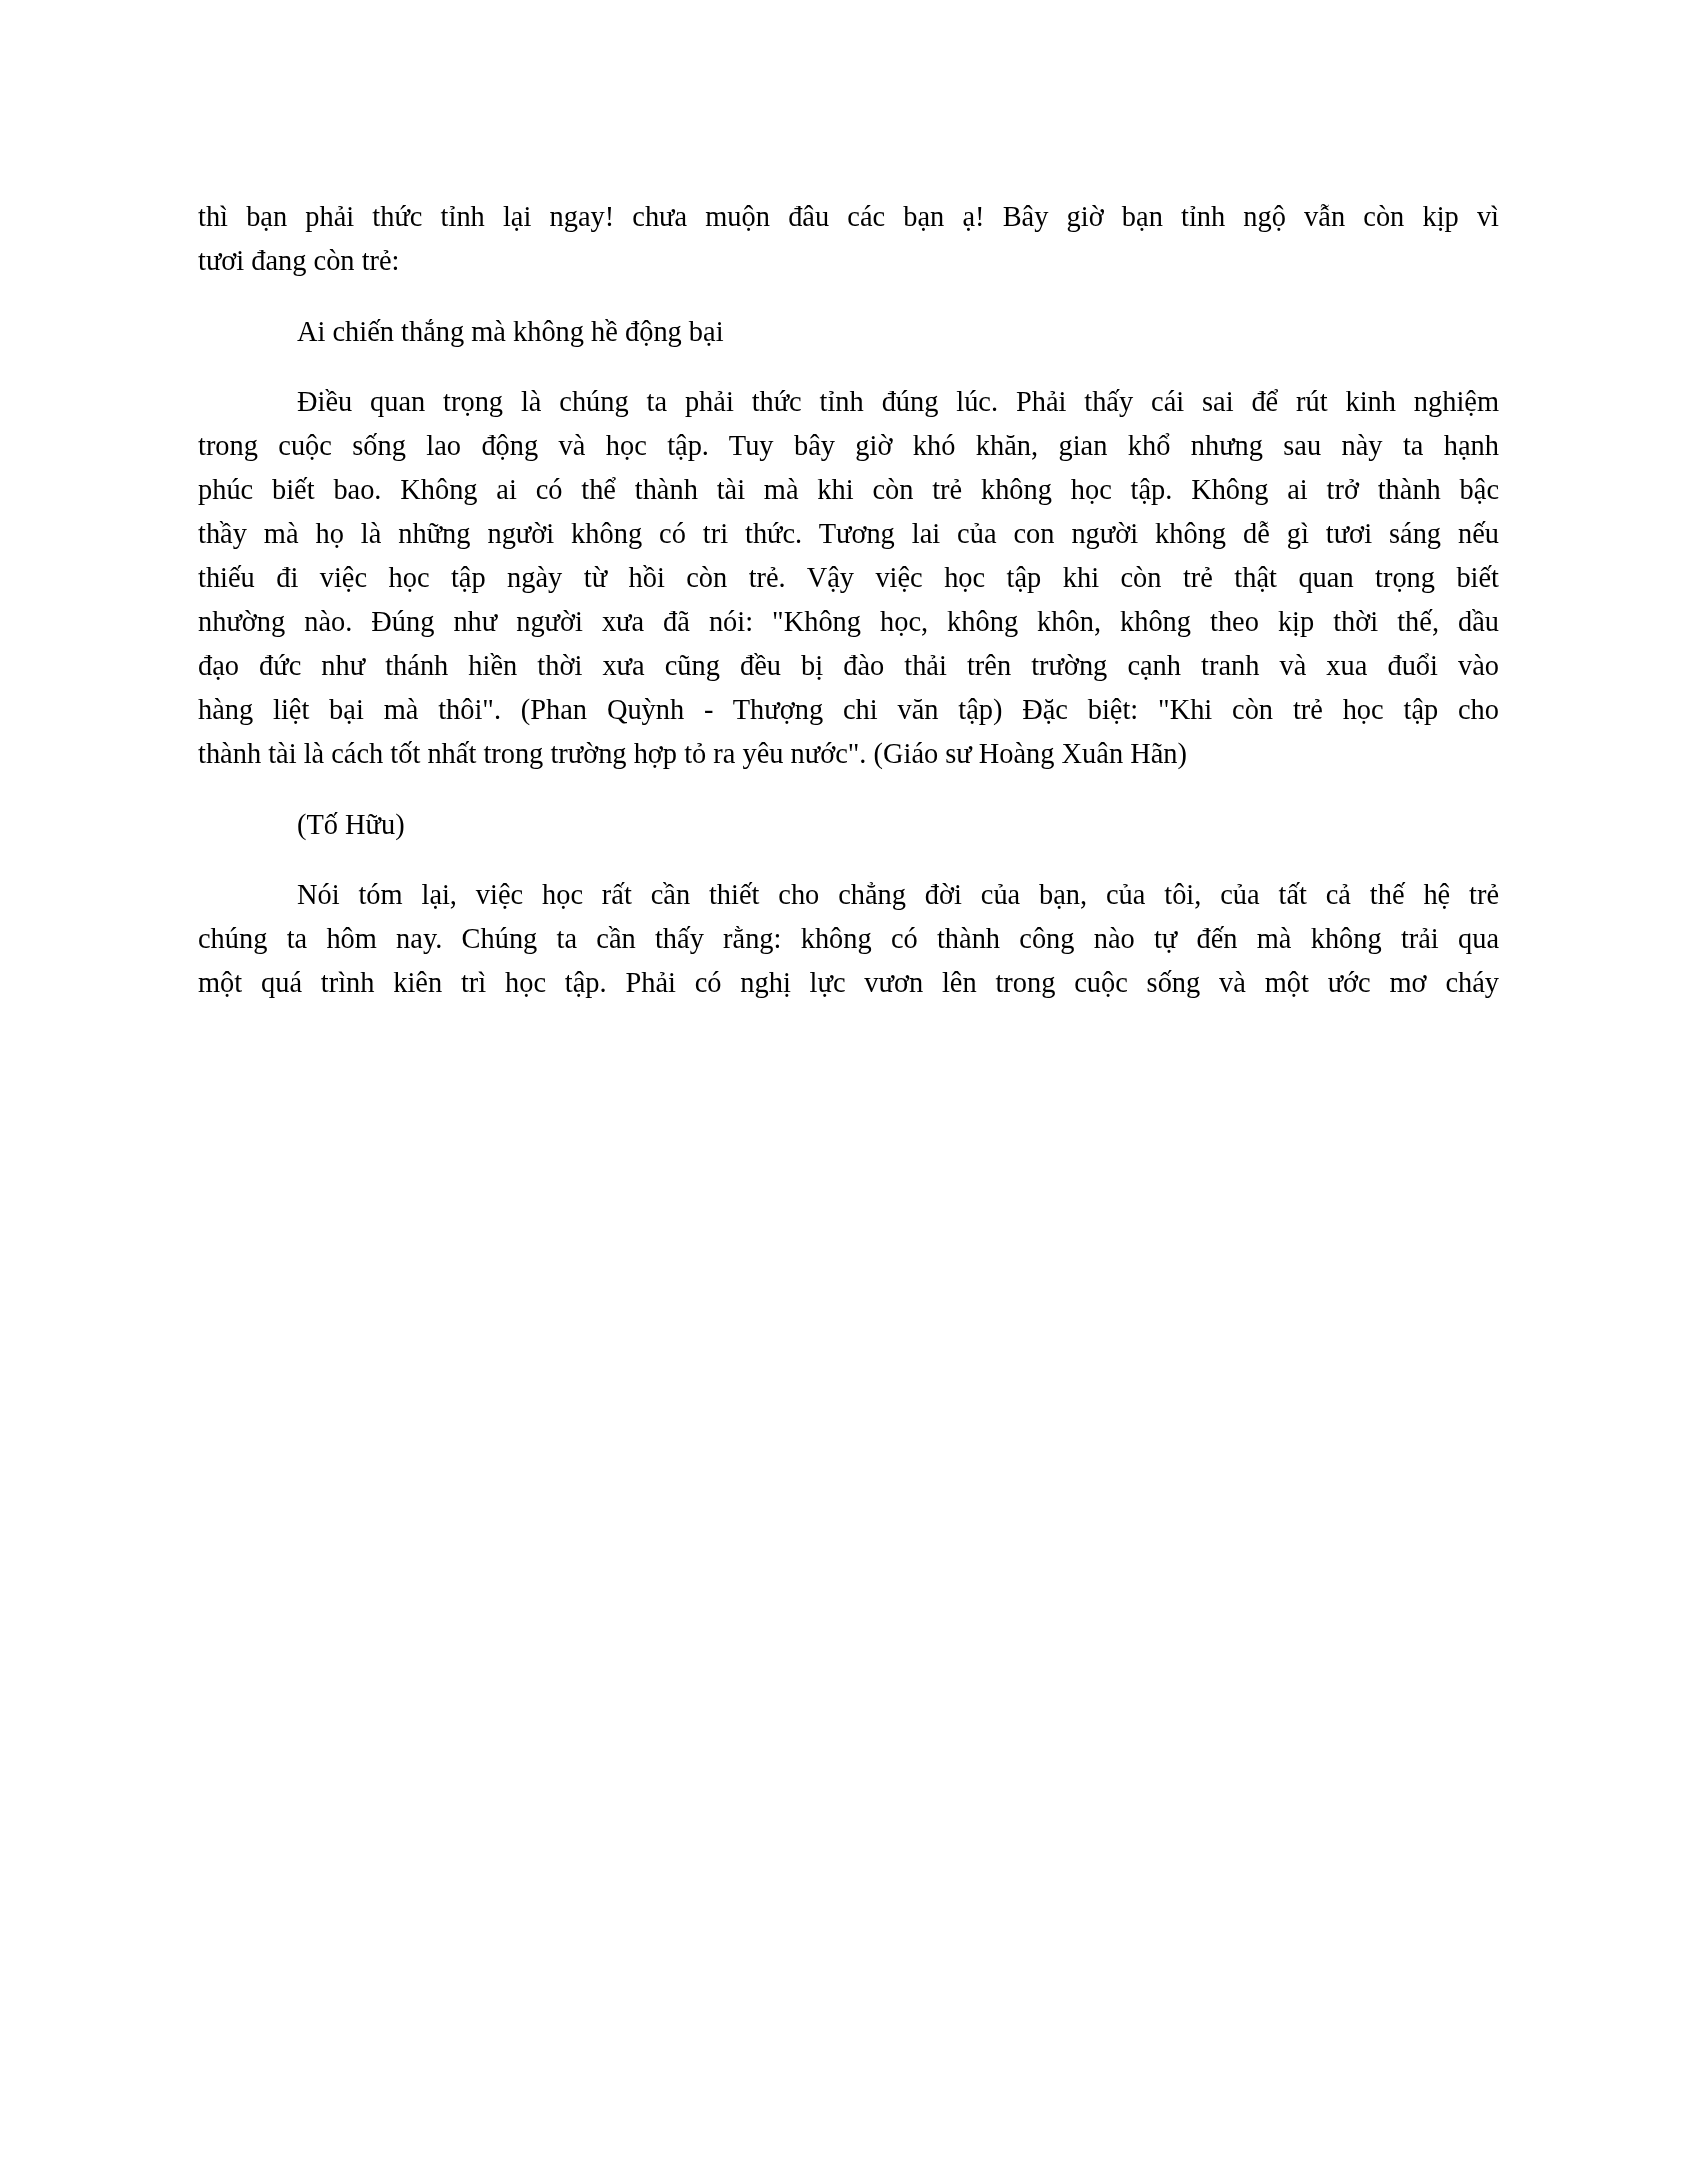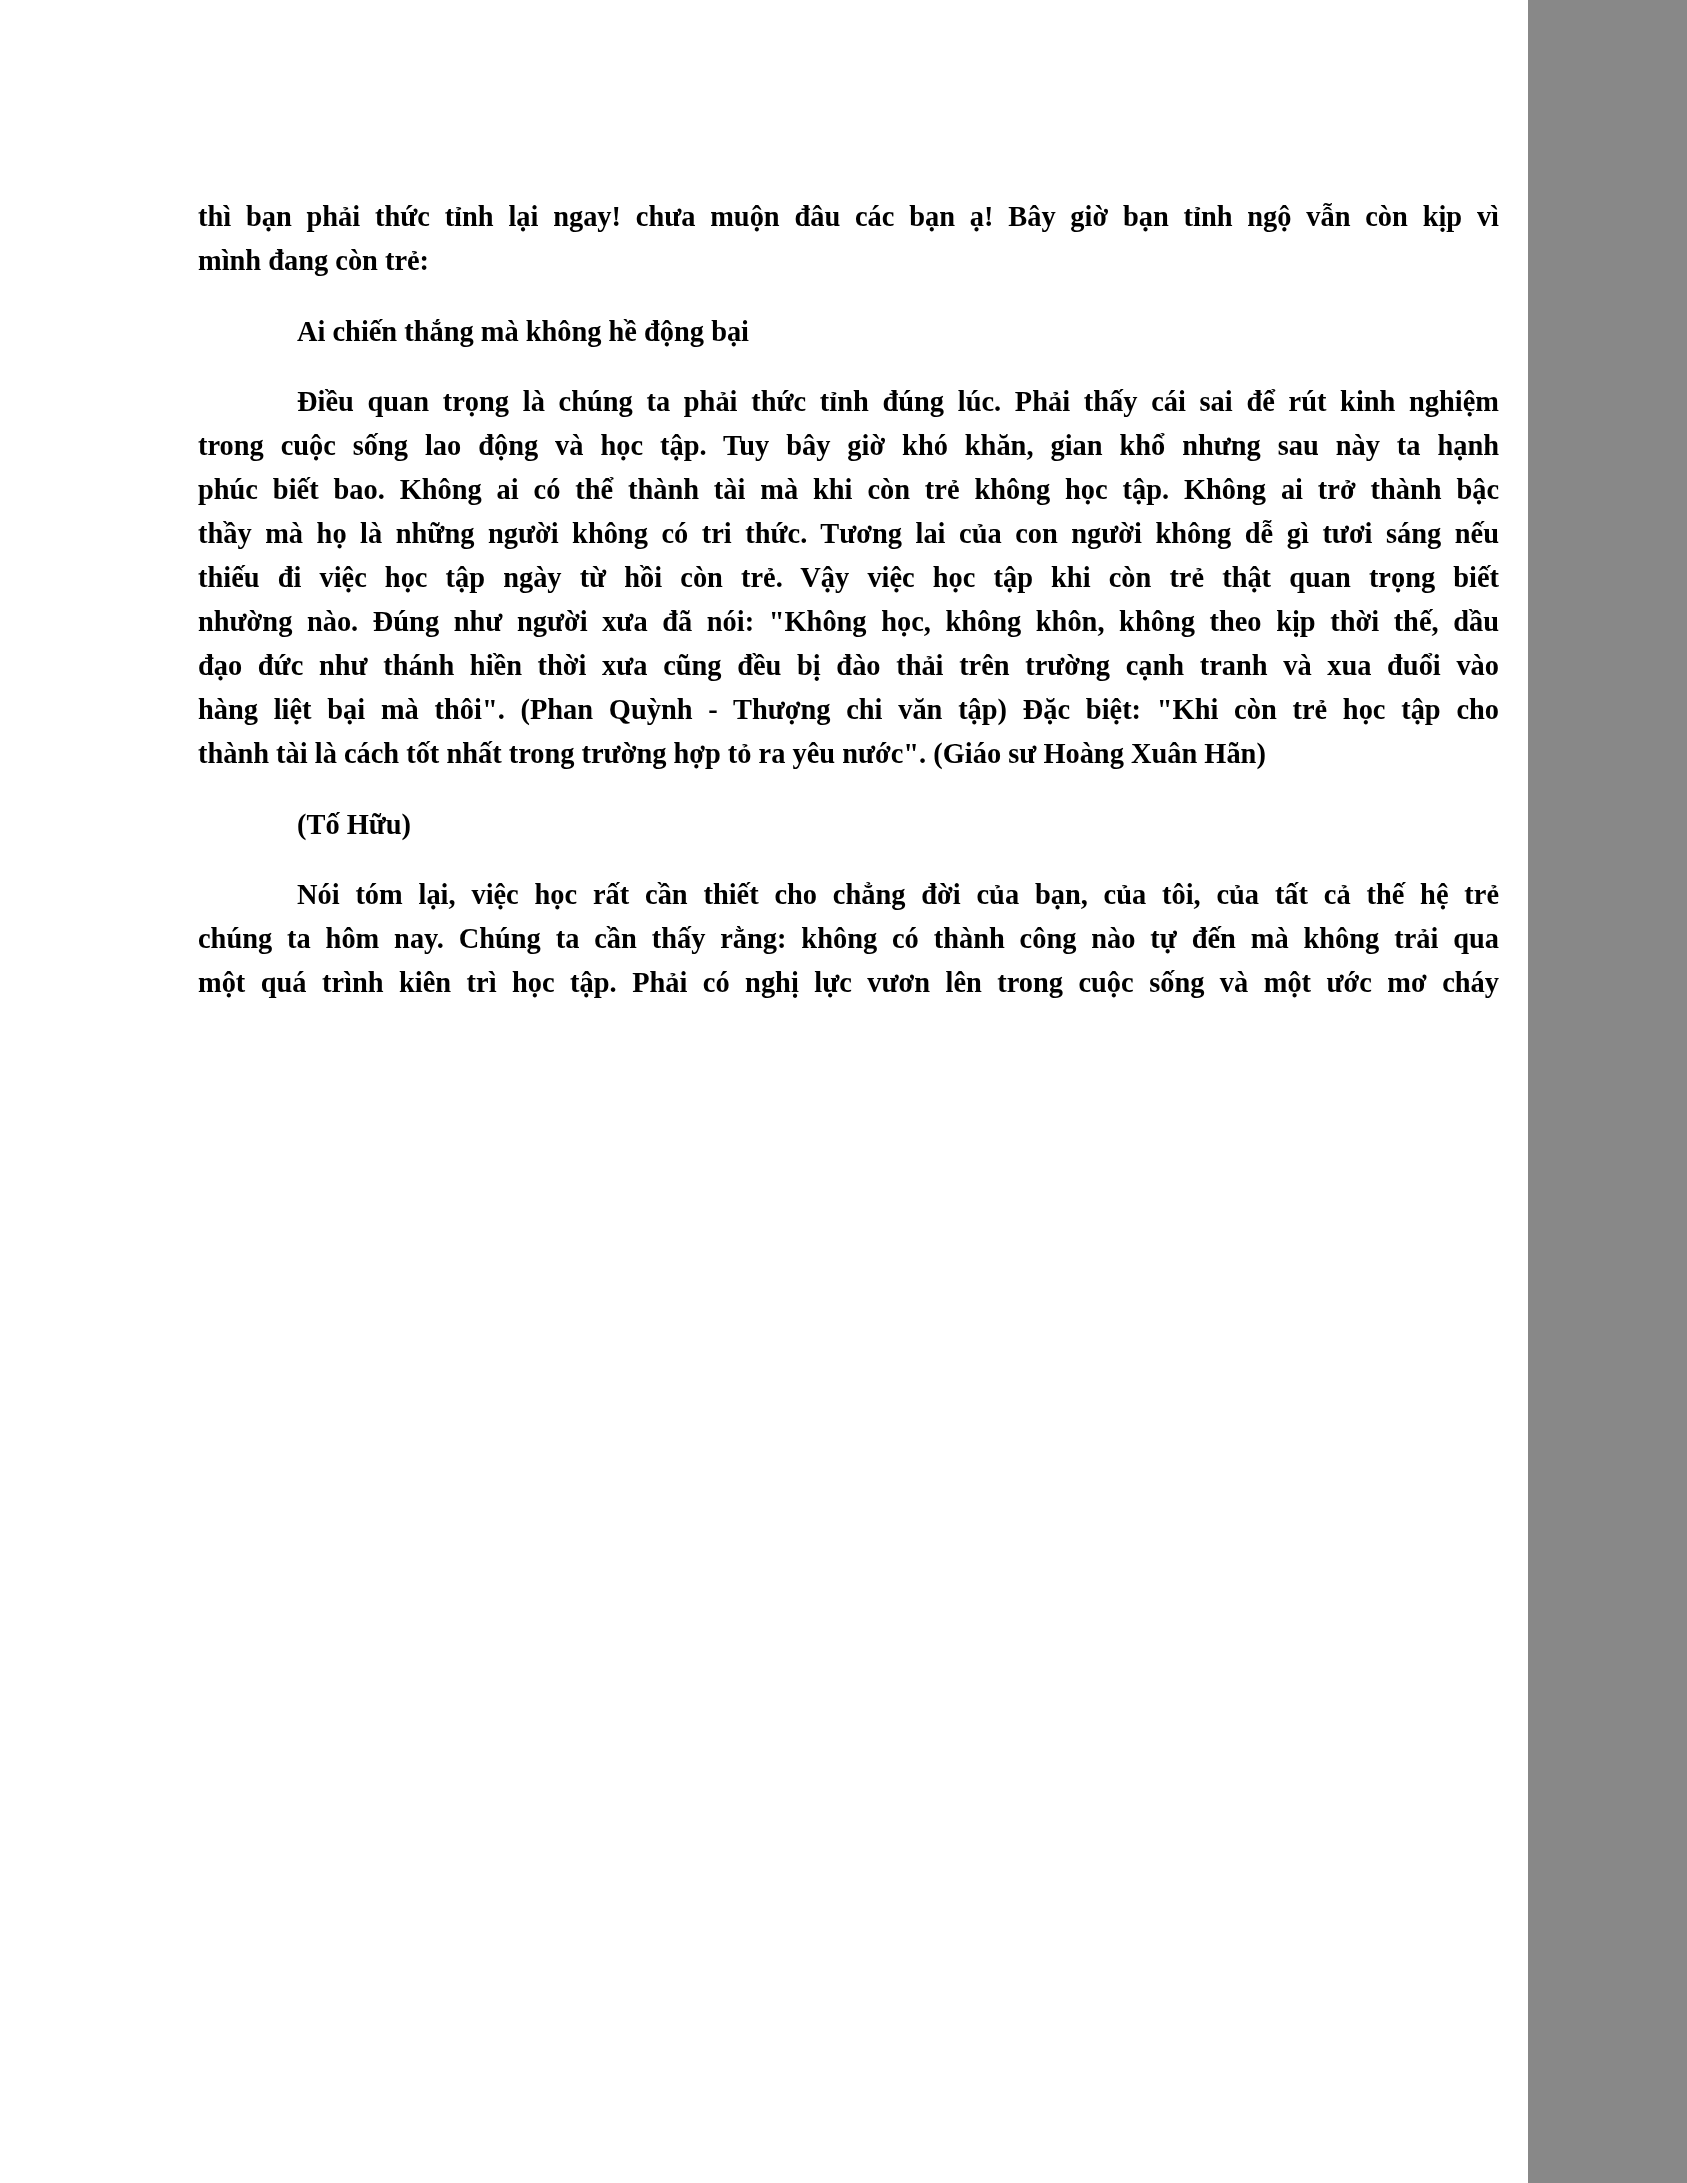--- a/index.html
+++ b/index.html
@@ -2,25 +2,24 @@
 <html style="font-size:10.6px"><head>
 <meta charset="utf-8">
 <style>
   html, body {
     margin: 0;
     padding: 0;
     background: #888;
   }
   .page {
     position: relative;
-    width: 1528px;
+    width: 1687px;
     height: 2183px;
     background: #ffffff;
     overflow: hidden;
-    font-weight: bold;
   }
   .content {
     position: absolute;
     left: 198px;
     top: 195px;
     width: 1301px;
     color: #000000;
     font-family: "Liberation Serif", "DejaVu Serif", serif;
     font-size: 28.4px;
     line-height: 44px;
@@ -44,21 +43,21 @@
     text-indent: 99px;
   }
 </style>
 </head>
 <body>
 
 <div class="page" style="background: rgb(255, 255, 255);">
   <div class="content" style="color: rgb(0, 0, 0);">
       <p class="para body">
         <span class="line just">thì bạn phải thức tỉnh lại ngay! chưa muộn đâu các bạn ạ! Bây giờ bạn tỉnh ngộ vẫn còn kịp vì</span>
-        <span class="line">mình đang còn trẻ:</span>
+        <span class="line">tươi đang còn trẻ:</span>
       </p>
       <p class="para verse">
         <span class="line">Ai chiến thắng mà không hề động bại</span>
       </p>
       <p class="para body">
         <span class="line just indent">Điều quan trọng là chúng ta phải thức tỉnh đúng lúc. Phải thấy cái sai để rút kinh nghiệm</span>
         <span class="line just">trong cuộc sống lao động và học tập. Tuy bây giờ khó khăn, gian khổ nhưng sau này ta hạnh</span>
         <span class="line just">phúc biết bao. Không ai có thể thành tài mà khi còn trẻ không học tập. Không ai trở thành bậc</span>
         <span class="line just">thầy mà họ là những người không có tri thức. Tương lai của con người không dễ gì tươi sáng nếu</span>
         <span class="line just">thiếu đi việc học tập ngày từ hồi còn trẻ. Vậy việc học tập khi còn trẻ thật quan trọng biết</span>

